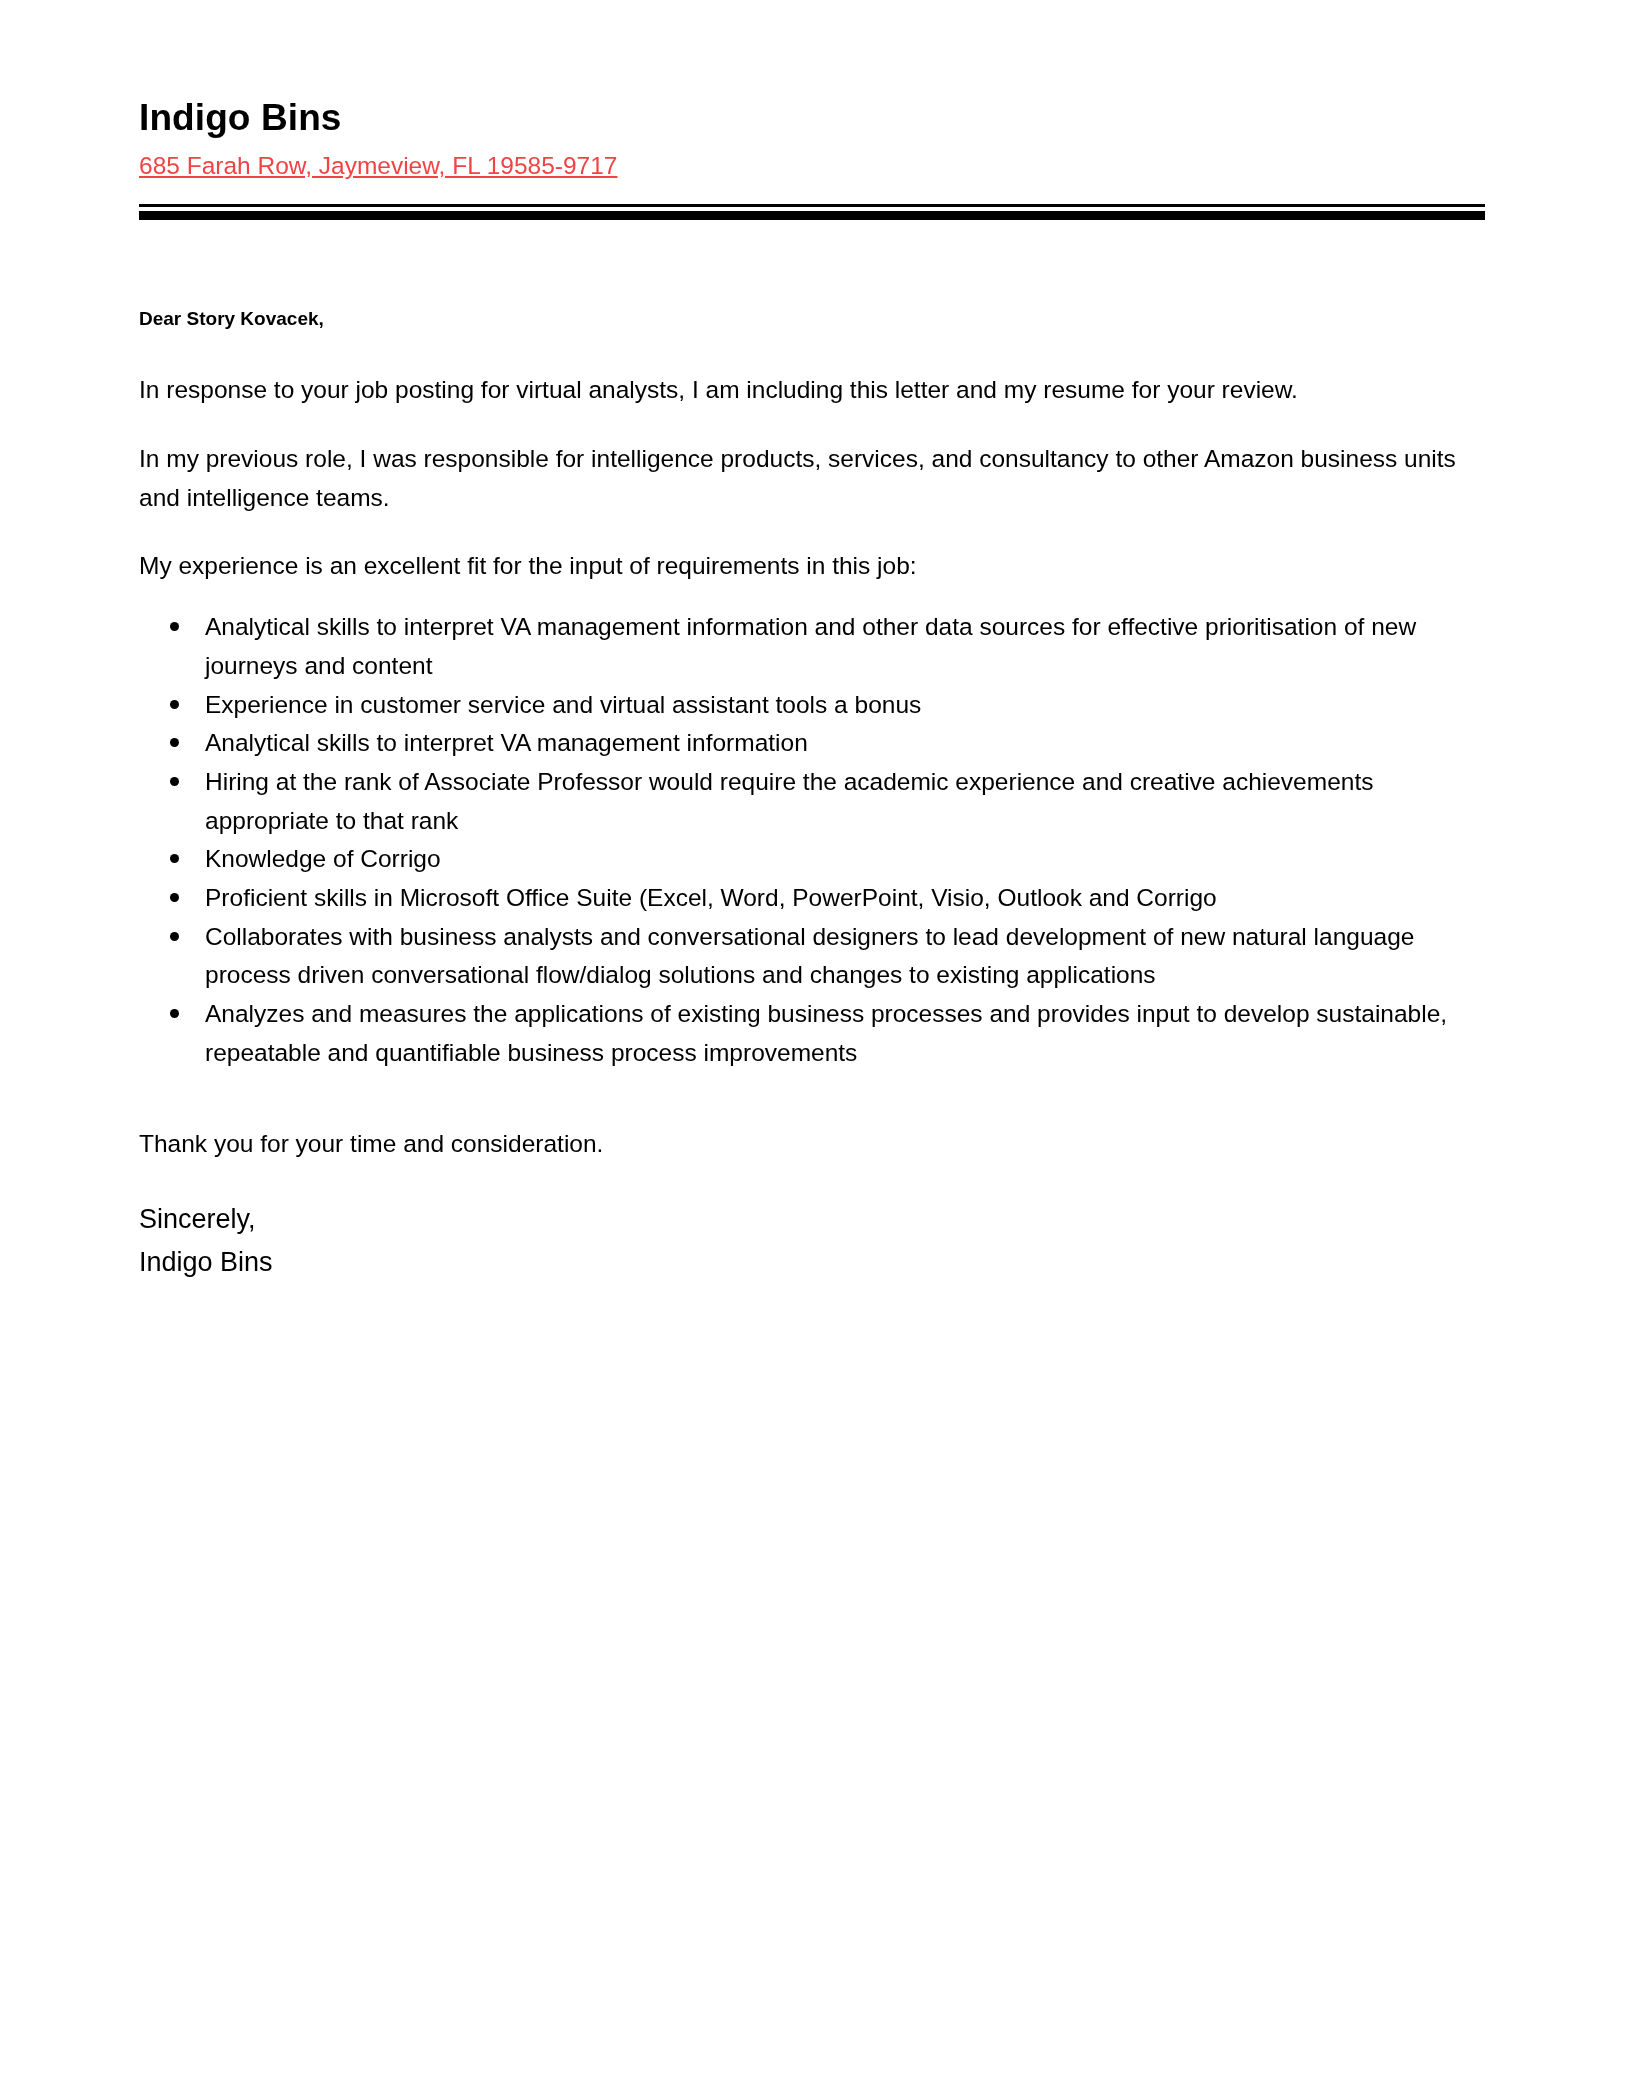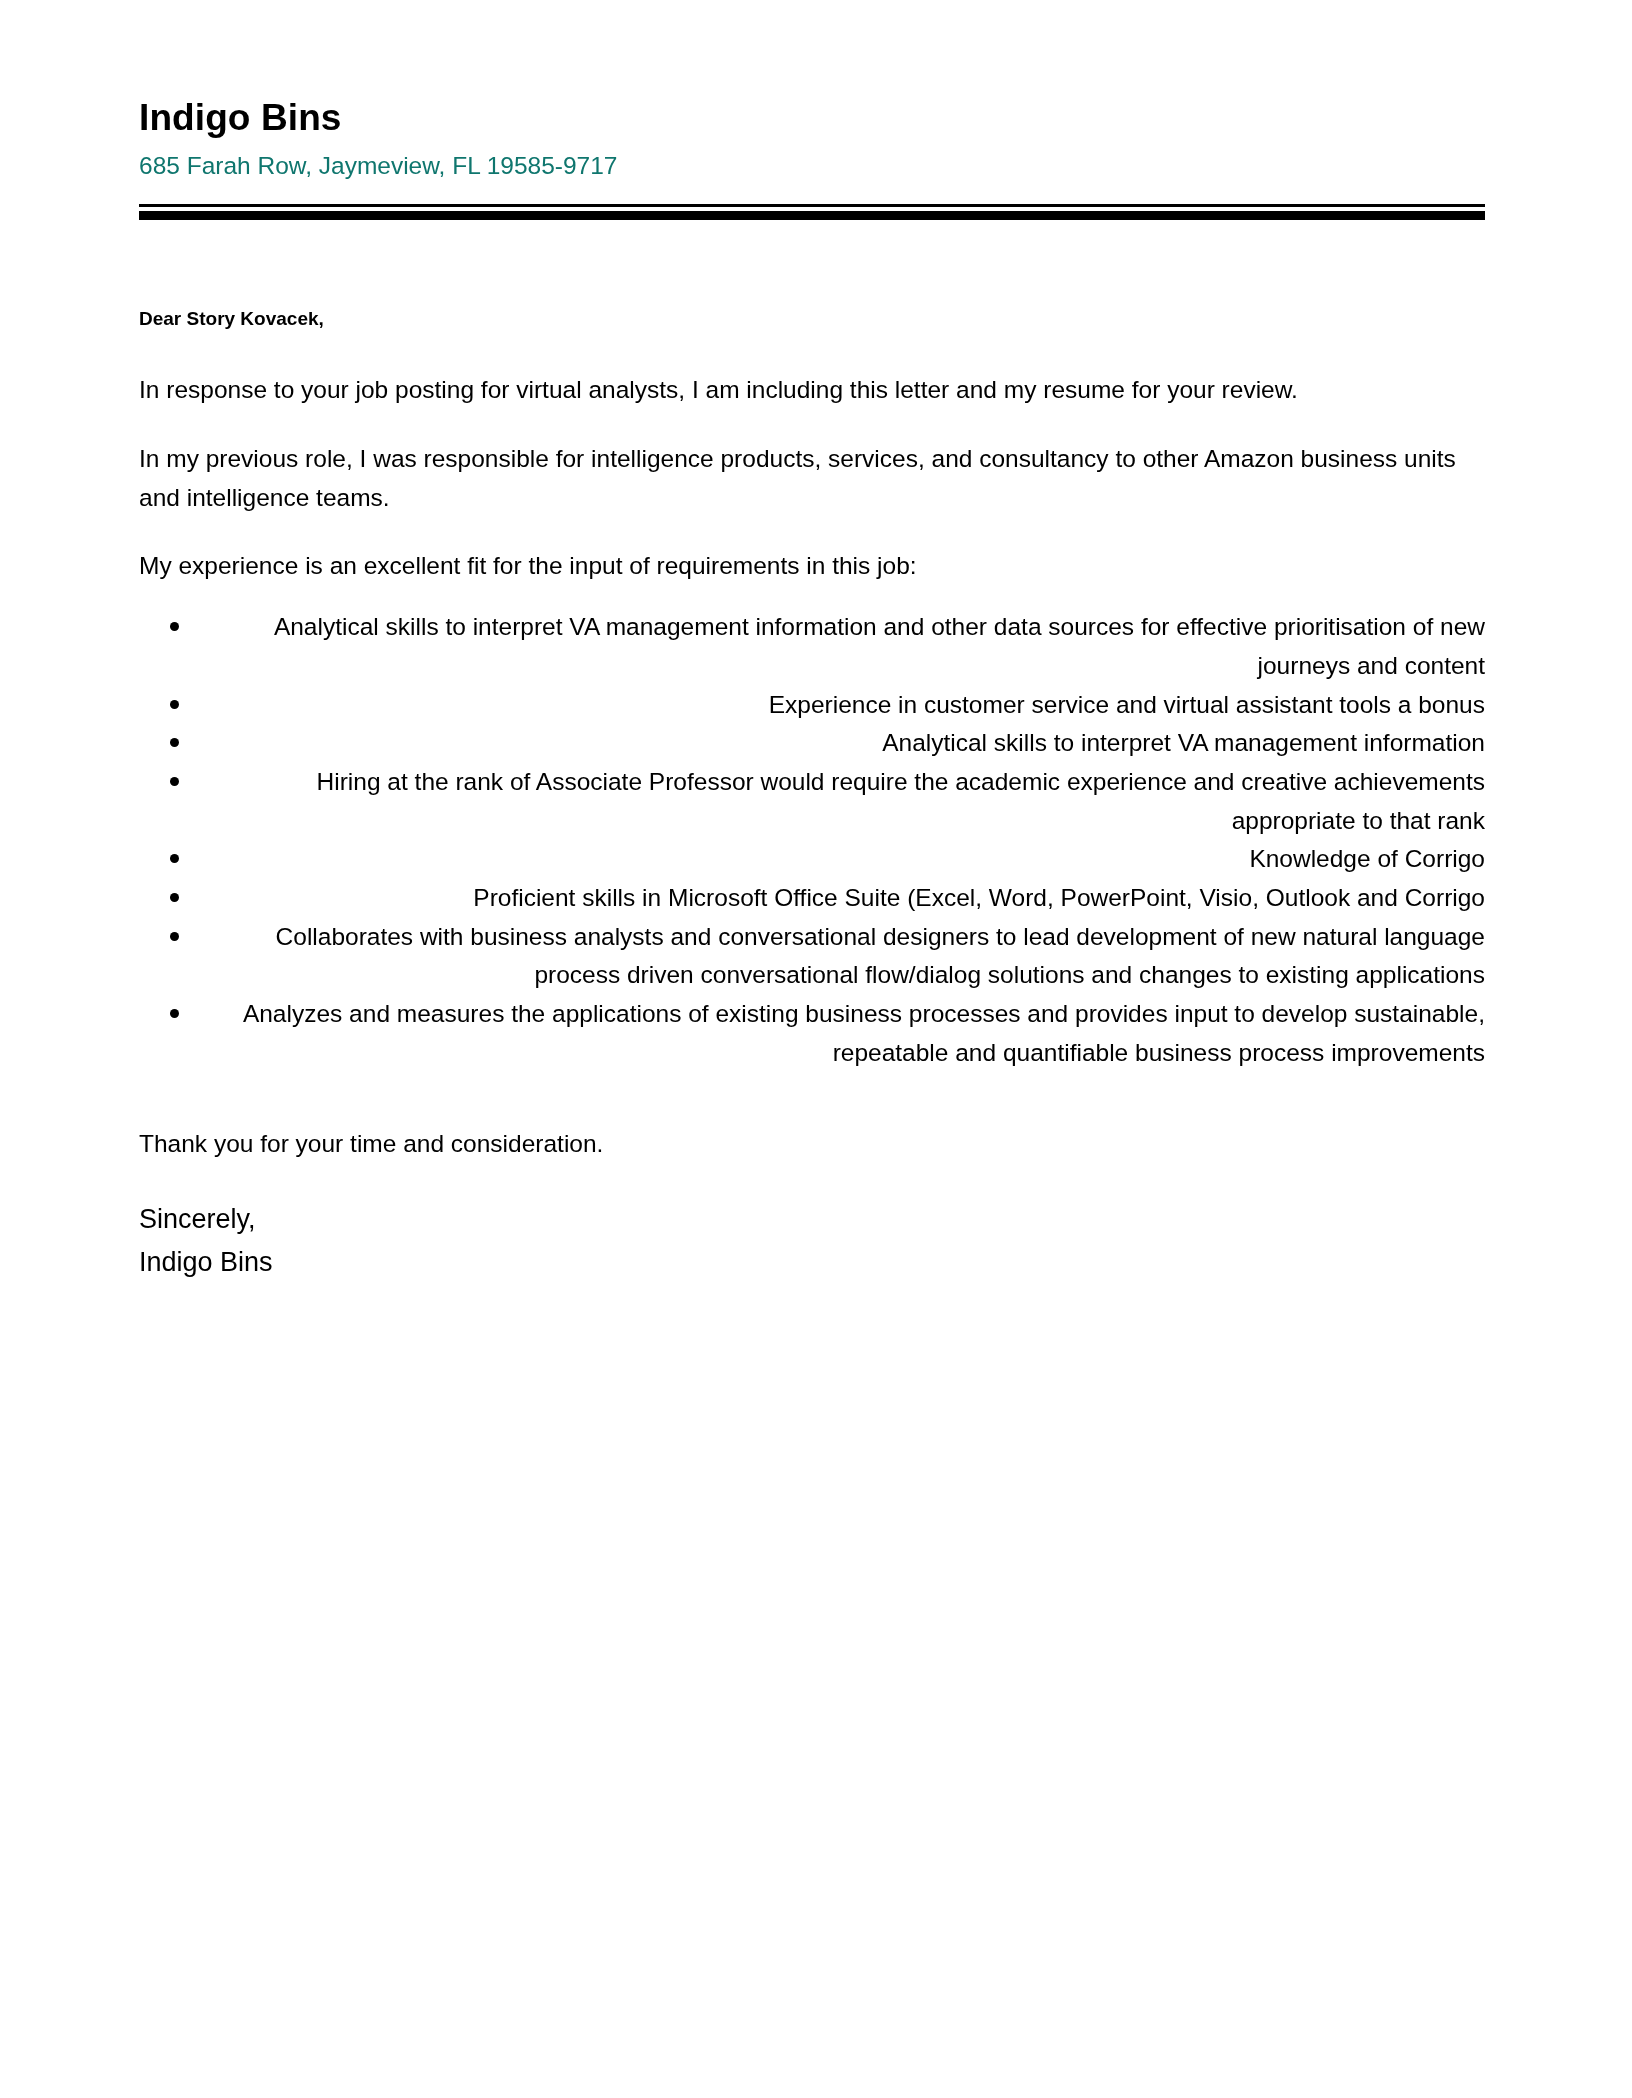--- a/index.html
+++ b/index.html
@@ -43,22 +43,23 @@
     line-height: 1.18;
     letter-spacing: 0.1px;
     color: #000000;
     margin: 0;
   }
 
   .letterhead-address {
     font-size: 24.5px;
     font-weight: normal;
     line-height: 1.35;
-    color: #0f766e;
+    color: #ef4444;
     margin: 9px 0 0 0;
+    text-decoration: underline;
   }
 
   
   .header-rule {
     margin-top: 22px;
     width: 100%;
   }
 
   .header-rule-thin {
     height: 3px;
@@ -102,21 +103,20 @@
 
   .para-intro-list {
     margin: 0 0 22px 0;
   }
 
   
   .req-list {
     list-style: none;
     margin: 0 0 4px 0;
     padding: 0;
-    text-align: right;
   }
 
   .req-item {
     position: relative;
     padding-left: 47px;
     margin: 0 0 0 19px;
     font-size: 24.5px;
     line-height: 1.58;
   }
 

